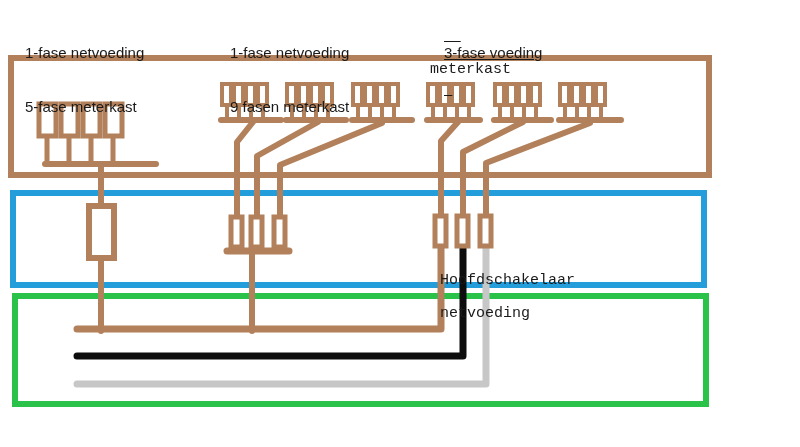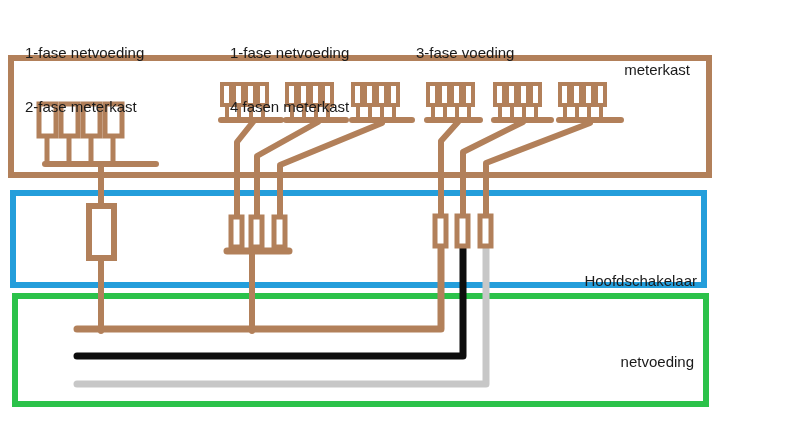--- a/index.html
+++ b/index.html
@@ -21,21 +21,21 @@
   path{fill:none;stroke-linecap:round;stroke-linejoin:round;}
   .wb{stroke:var(--wire-brown);}
   .w4{stroke-width:4;} .w5{stroke-width:5;} .w6{stroke-width:6;} .w7{stroke-width:7;}
   .wk{stroke:var(--wire-black);stroke-width:7;}
   .wg{stroke:var(--wire-gray);stroke-width:7;}
   .m{fill:#fff;stroke:var(--wire-brown);stroke-width:4;}
   .M{fill:#fff;stroke:var(--wire-brown);stroke-width:5;}
   .fuse{fill:#fff;stroke:var(--wire-brown);stroke-width:5;}
   .fuseL{fill:#fff;stroke:var(--wire-brown);stroke-width:6;}
   .lbl{position:absolute;font-size:15px;line-height:18px;white-space:pre;}
-  .lbl.right{text-align:right;}
+  .lbl.right{text-align:left;font-family:Liberation Mono, monospace;}
 </style>
 </head>
 <body>
 
 <div class="stage">
 
   <svg width="800" height="447" viewBox="0 0 800 447">
 
     <rect class="box brown" x="11" y="58" width="698" height="117"></rect>
     <rect class="box blue" x="13" y="193" width="691" height="92"></rect>
@@ -99,26 +99,26 @@
     <rect class="fuse" x="231" y="217" width="11" height="30"></rect>
     <rect class="fuse" x="251" y="217" width="11" height="30"></rect>
     <rect class="fuse" x="274" y="217" width="11" height="30"></rect>
     <rect class="fuse" x="435" y="216" width="11" height="30"></rect>
     <rect class="fuse" x="457" y="216" width="11" height="30"></rect>
     <rect class="fuse" x="480" y="216" width="11" height="30"></rect>
   </svg>
 
   <div class="lbl" style="left:25px;top:8px;">
     <span style="display:block">1-fase netvoeding</span>
-    <span style="display:block">2-fase meterkast</span>
+    <span style="display:block">5-fase meterkast</span>
   </div>
   <div class="lbl" style="left:230px;top:8px;">
     <span style="display:block">1-fase netvoeding</span>
-    <span style="display:block">4 fasen meterkast</span>
+    <span style="display:block">9 fasen meterkast</span>
   </div>
-  <div class="lbl" style="left:416px;top:8px;">
+  <div class="lbl" style="left:444px;top:8px;text-decoration:underline;">
     <span style="display:block">3-fase voeding</span>
   </div>
 
   <div class="lbl right" style="left:430px;top:61px;width:260px;">meterkast</div>
   <div class="lbl right" style="left:440px;top:272px;width:257px;">Hoofdschakelaar</div>
-  <div class="lbl right" style="left:440px;top:305px;width:254px;margin-top:48px;">netvoeding</div>
+  <div class="lbl right" style="left:440px;top:305px;width:254px;">netvoeding</div>
 </div>
 
 </body></html>

